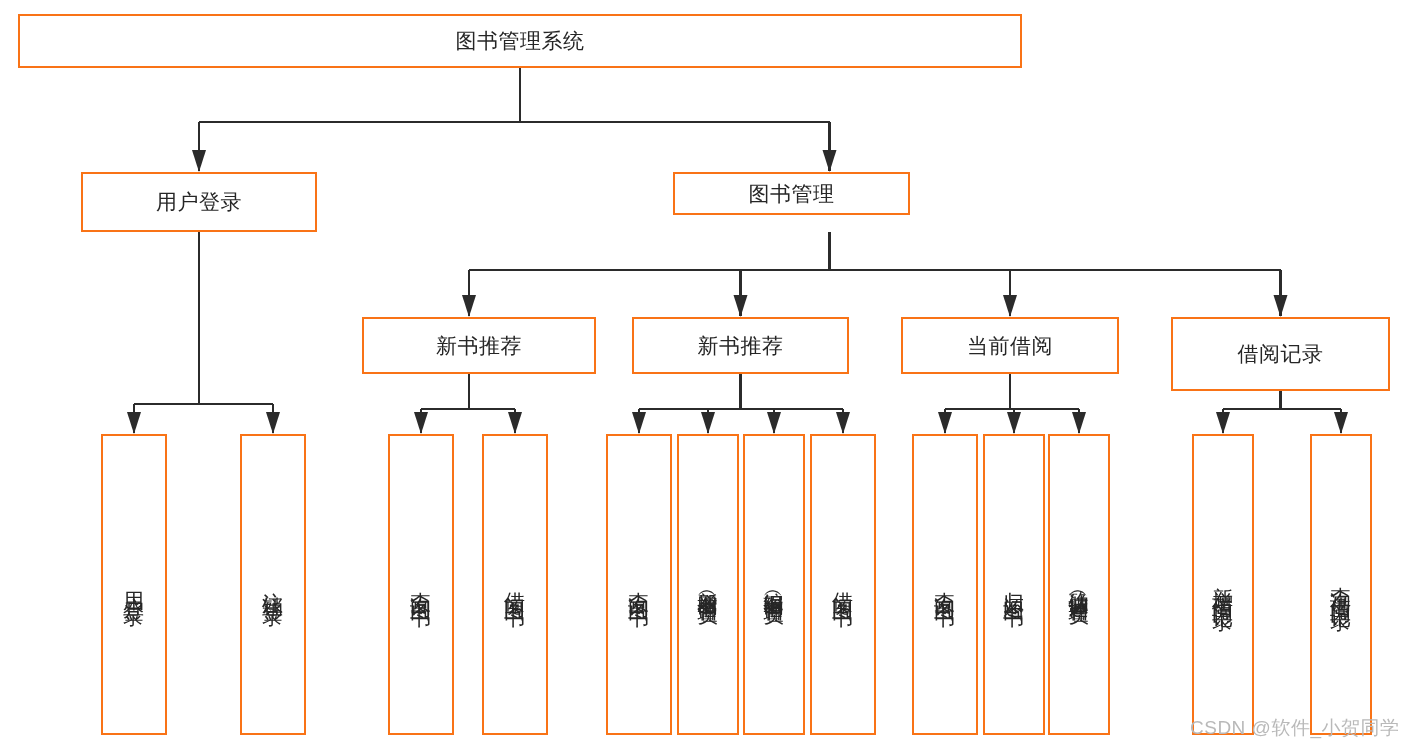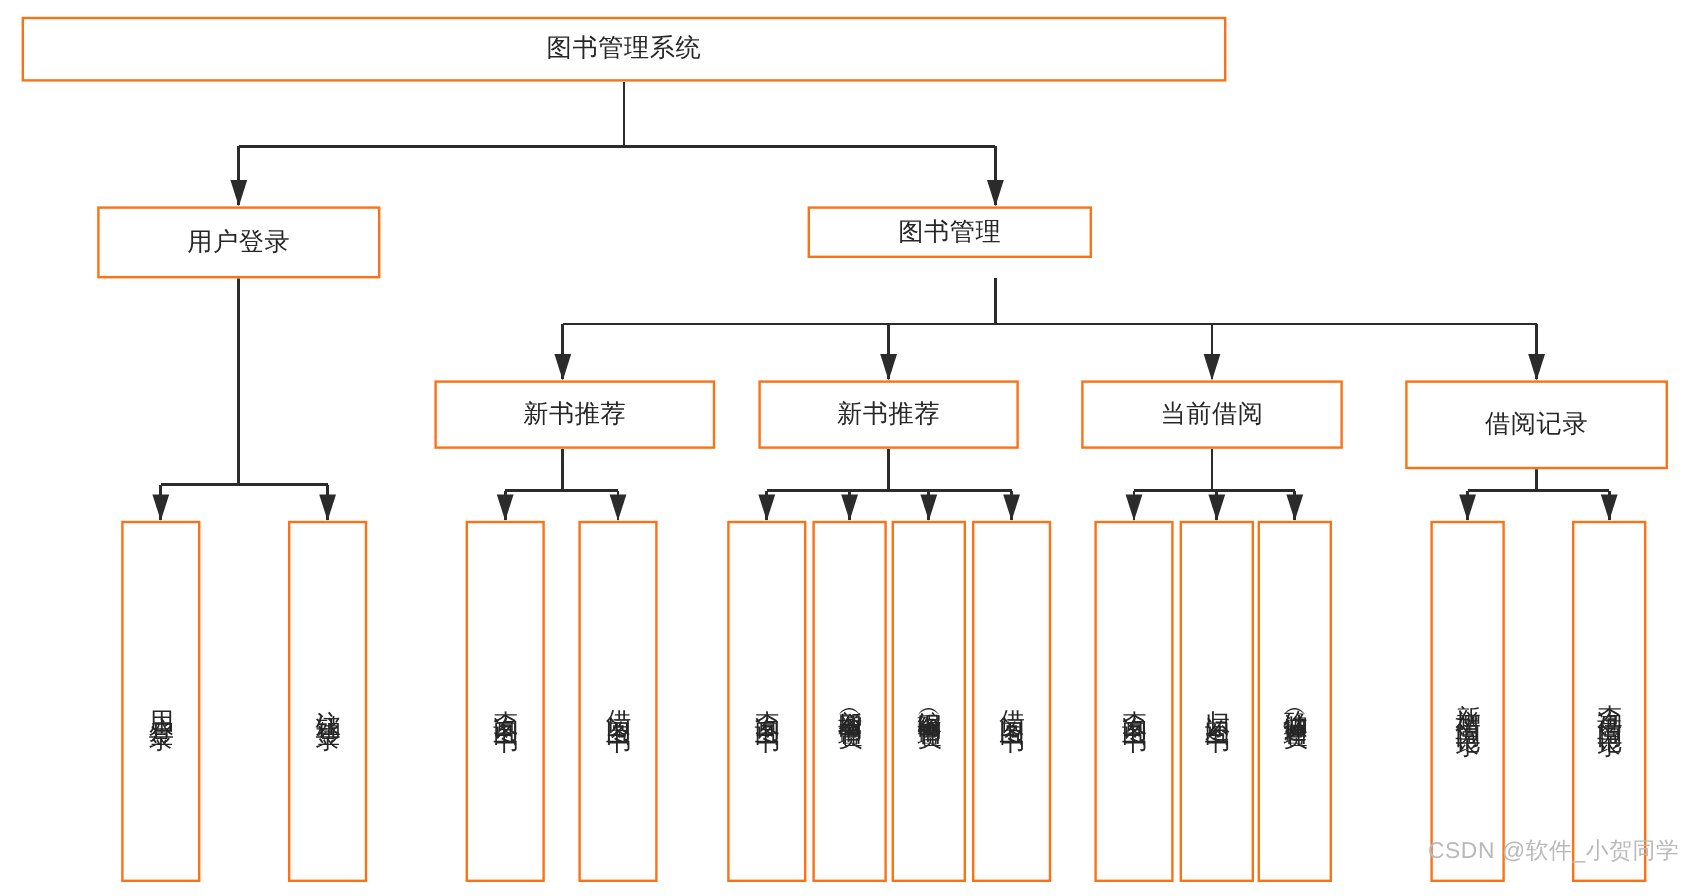--- a/index.html
+++ b/index.html
@@ -186,14 +186,14 @@
       <div class="node vert tight" style="left: 1048px; top: 434px; width: 62px; height: 301px;">
         <span class="label">确认归还（管理员）</span>
       </div>
       <div class="node vert" style="left: 1192px; top: 434px; width: 62px; height: 301px;">
         <span class="label">新增借阅记录</span>
       </div>
       <div class="node vert" style="left: 1310px; top: 434px; width: 62px; height: 301px;">
         <span class="label">查询借阅记录</span>
       </div>
     </div>
-  <div class="watermark" style="left: 1190px; top: 696px;">CSDN @软件_小贺同学</div>
+  <div class="watermark" style="left: 1190px; top: 715px;">CSDN @软件_小贺同学</div>
 </div>
 
 </body></html>

